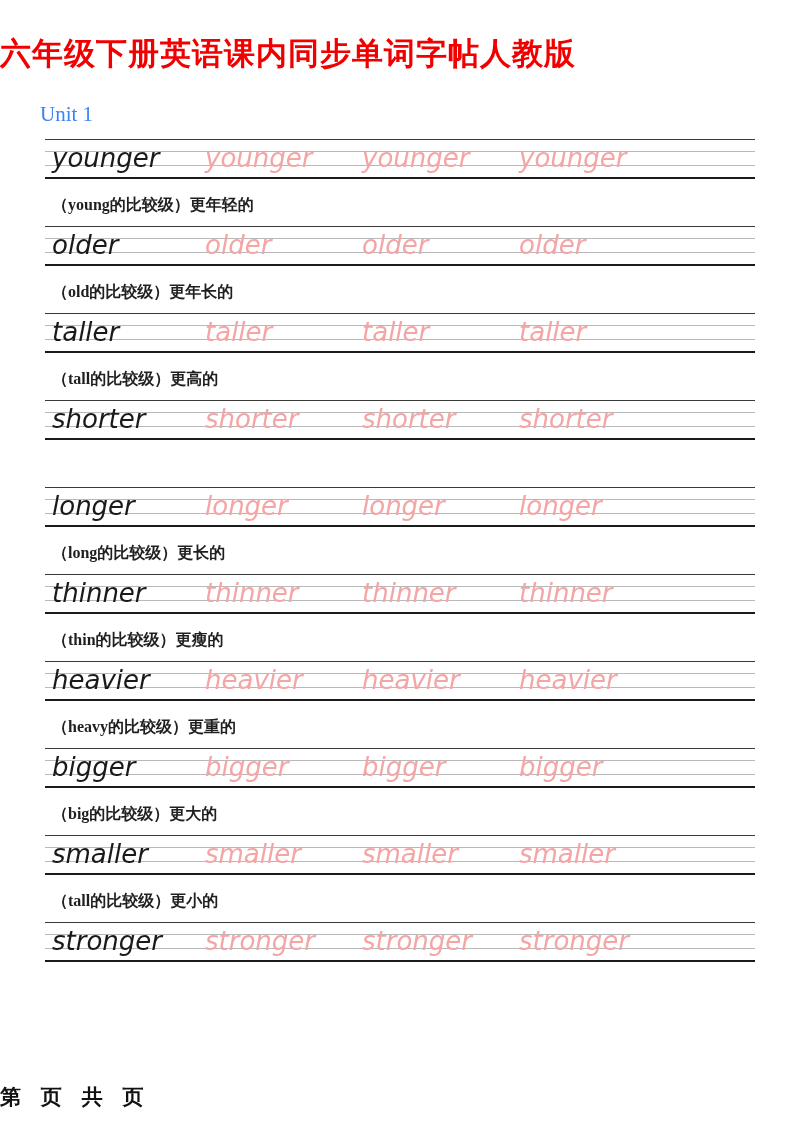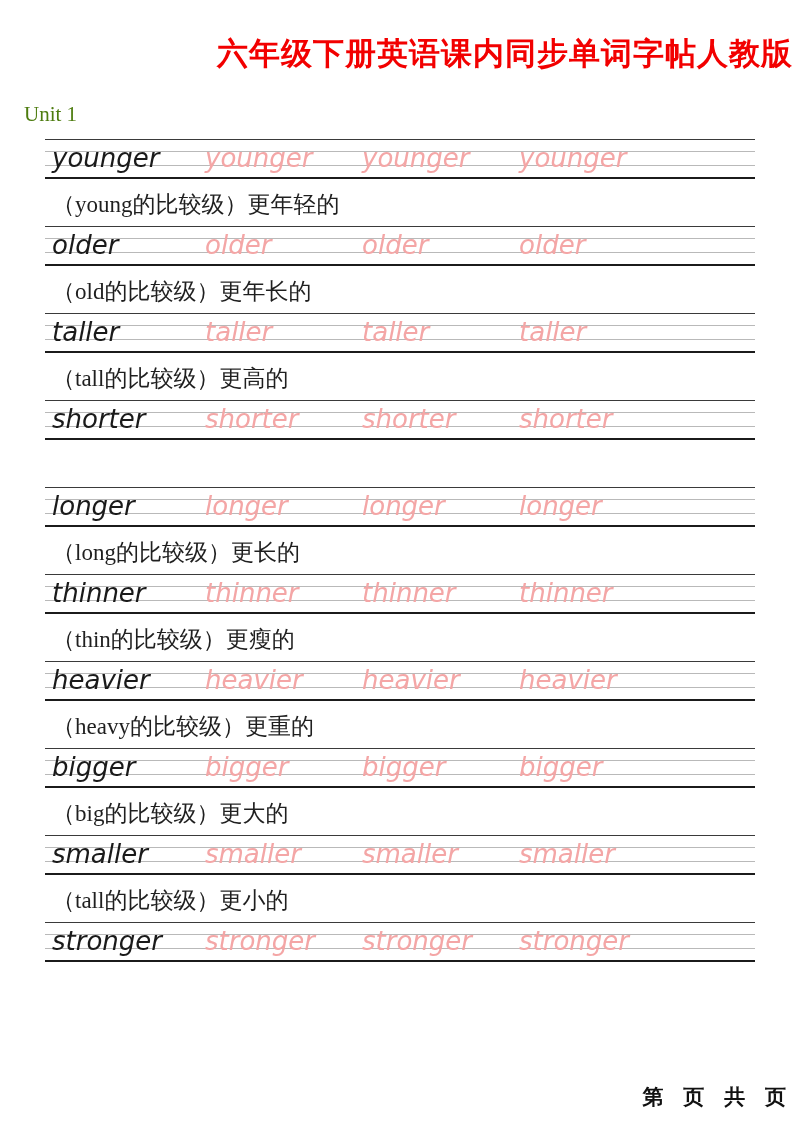--- a/index.html
+++ b/index.html
@@ -13,35 +13,35 @@
     margin: 0 auto;
     background: #ffffff;
     overflow: hidden;
   }
 
   .title {
     position: absolute;
     top: 33px;
     left: 0;
     right: 0;
-    text-align: right;
+    text-align: left;
     font-family: "Liberation Sans", "DejaVu Sans", sans-serif;
     font-weight: bold;
     font-size: 31px;
     letter-spacing: 1px;
     color: var(--title-red, #f20000);
   }
 
   .unit {
     position: absolute;
     top: 102px;
-    left: 24px;
+    left: 40px;
     font-family: "Liberation Serif", "DejaVu Serif", serif;
     font-size: 21px;
-    color: #4d7c0f;
+    color: #3b82f6;
   }
 
   .entries {
     position: absolute;
     top: 139px;
     left: 45px;
     width: 710px;
   }
 
   .entry { height: 87px; }
@@ -71,31 +71,32 @@
   .w.pink { color: var(--trace-pink, #f4a6a6); }
   .w.w0 { left: 7px; }
   .w.w1 { left: 160px; }
   .w.w2 { left: 317px; }
   .w.w3 { left: 474px; }
 
   .def {
     margin-top: 13px;
     margin-left: 7px;
     font-family: "Liberation Serif", "DejaVu Serif", serif;
-    font-size: 23px;
+    font-size: 16px;
     line-height: 26px;
     color: #1f1f1f;
+    font-weight: bold;
   }
 
   .footer {
     position: absolute;
     top: 1083px;
     left: 0;
     right: 0;
-    text-align: right;
+    text-align: left;
     font-family: "Liberation Sans", "DejaVu Sans", sans-serif;
     font-weight: bold;
     font-size: 21px;
     letter-spacing: 7px;
     color: #111111;
   }
 </style>
 </head>
 <body>
 

